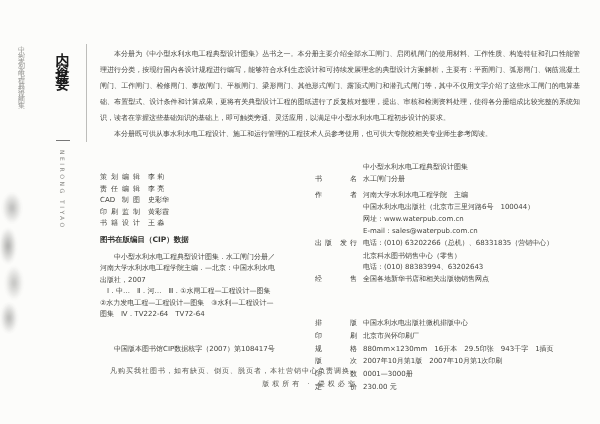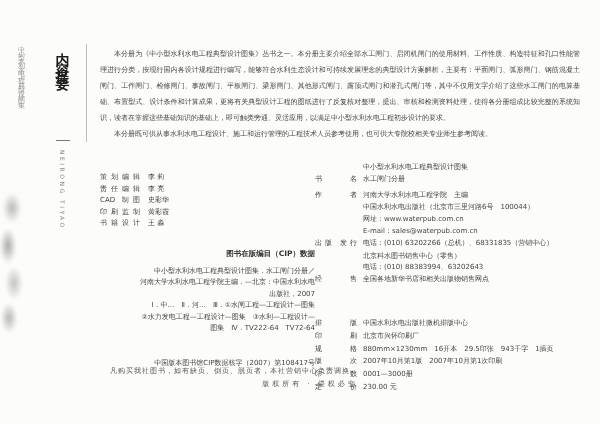--- a/index.html
+++ b/index.html
@@ -45,21 +45,21 @@
   .summary p{
     margin:0;font-size:7px;line-height:16px;text-align:justify;
     text-indent:2em;color:#474743;
   }
   
   .credits{position:absolute;left:100px;top:172px;font-size:7px;line-height:11.5px;color:#44443f;}
   .crow{white-space:pre;}
   .clabel{display:inline-block;width:40px;text-align-last:justify;text-align:justify;}
   .cname{margin-left:8px;}
   
-  .cip{position:absolute;left:100px;top:248px;width:215px;font-size:7px;line-height:11.5px;color:#44443f;text-align:right;}
+  .cip{position:absolute;left:100px;top:234px;width:215px;font-size:7px;line-height:11.5px;color:#44443f;}
   .cip-title{font-weight:bold;font-size:7.5px;margin-bottom:6px;color:#333330;}
   .cip-line{white-space:pre-wrap;}
   .cip-g2{}
   .cip-record{margin-top:23px;white-space:pre-wrap;}
   
   .imprint{position:absolute;left:315px;top:162px;width:270px;font-size:7px;line-height:11.8px;color:#44443f;}
   .irow{display:flex;align-items:flex-end;margin-bottom:1px;}
   .irow.gap{margin-top:32px;}
   .irow.gap-sm{margin-top:4px;}
   .ilabel{flex:0 0 42px;text-align:justify;text-align-last:justify;white-space:pre;color:#3c3c38;}

